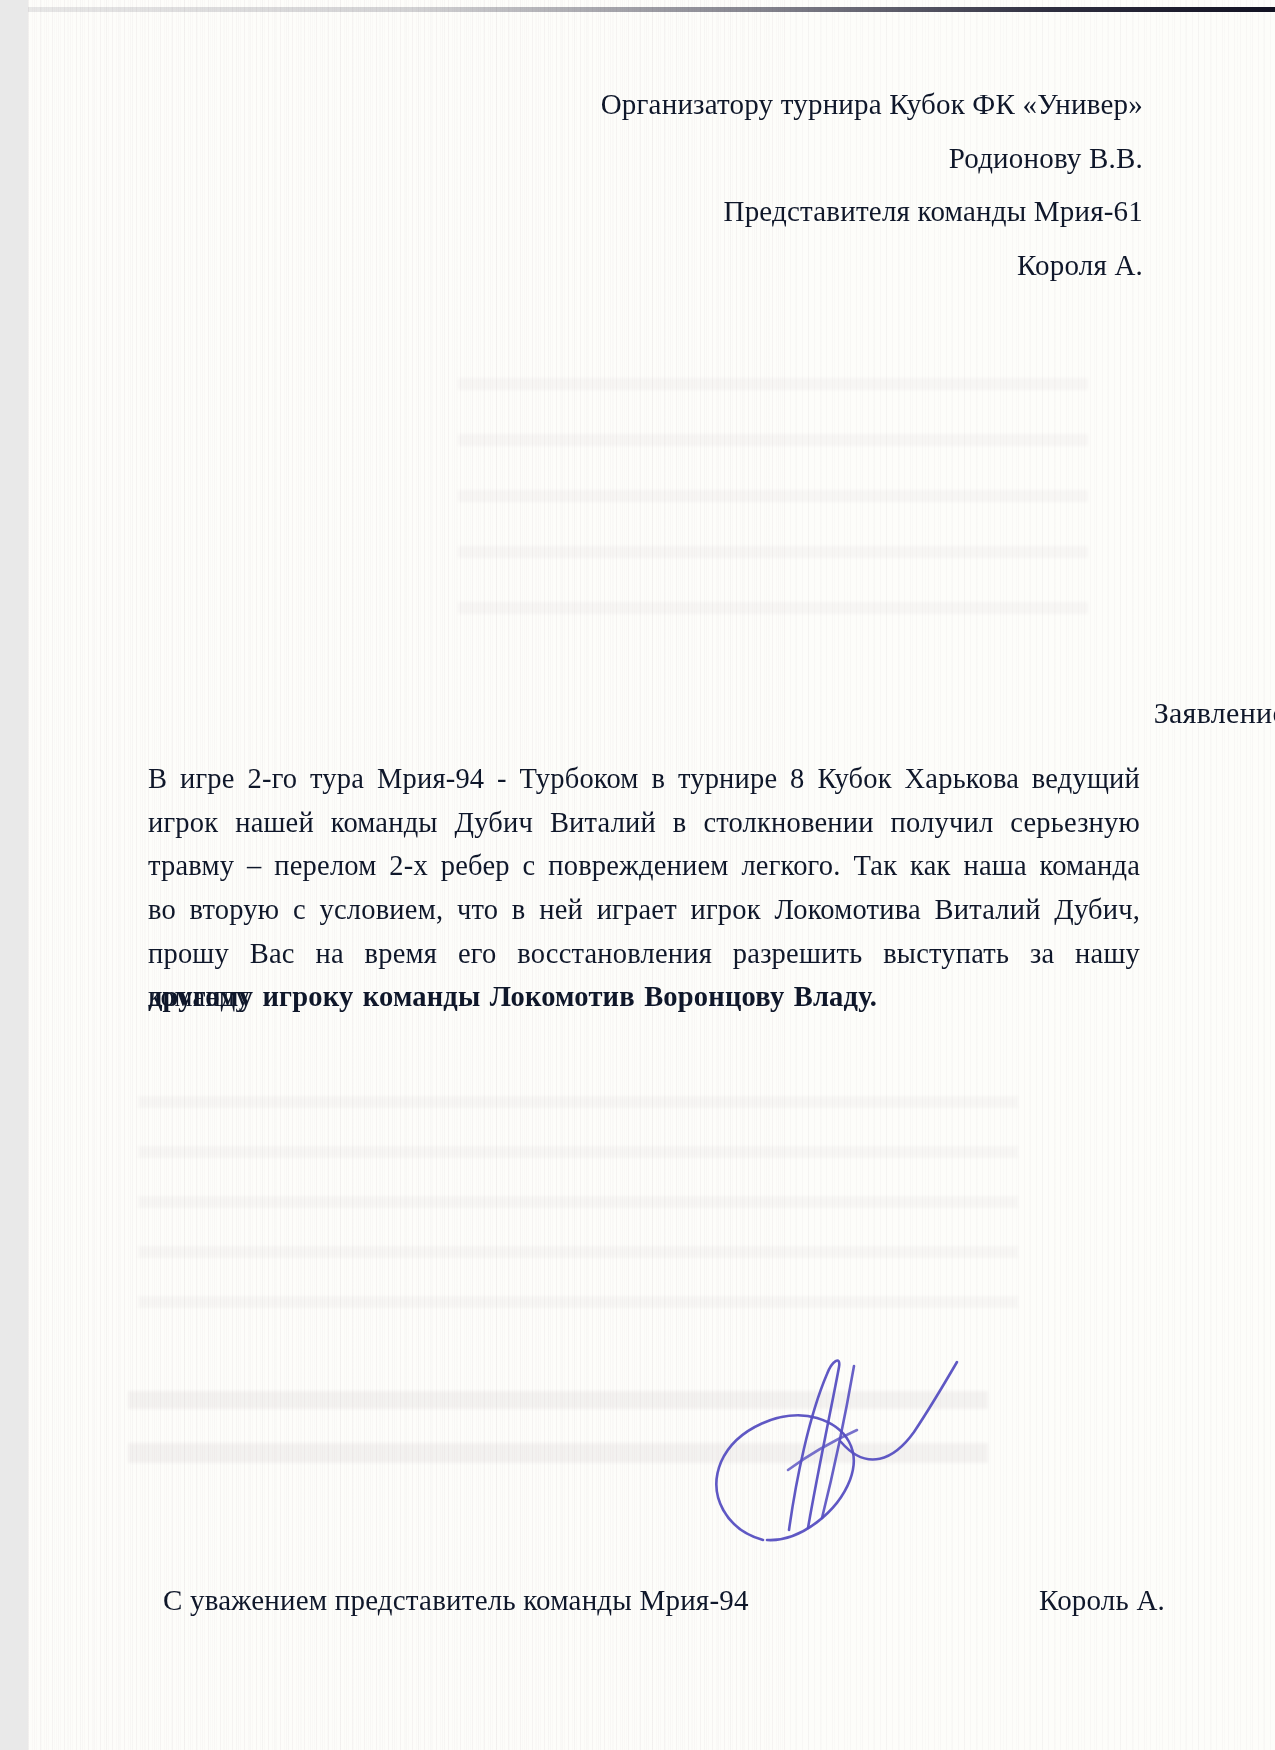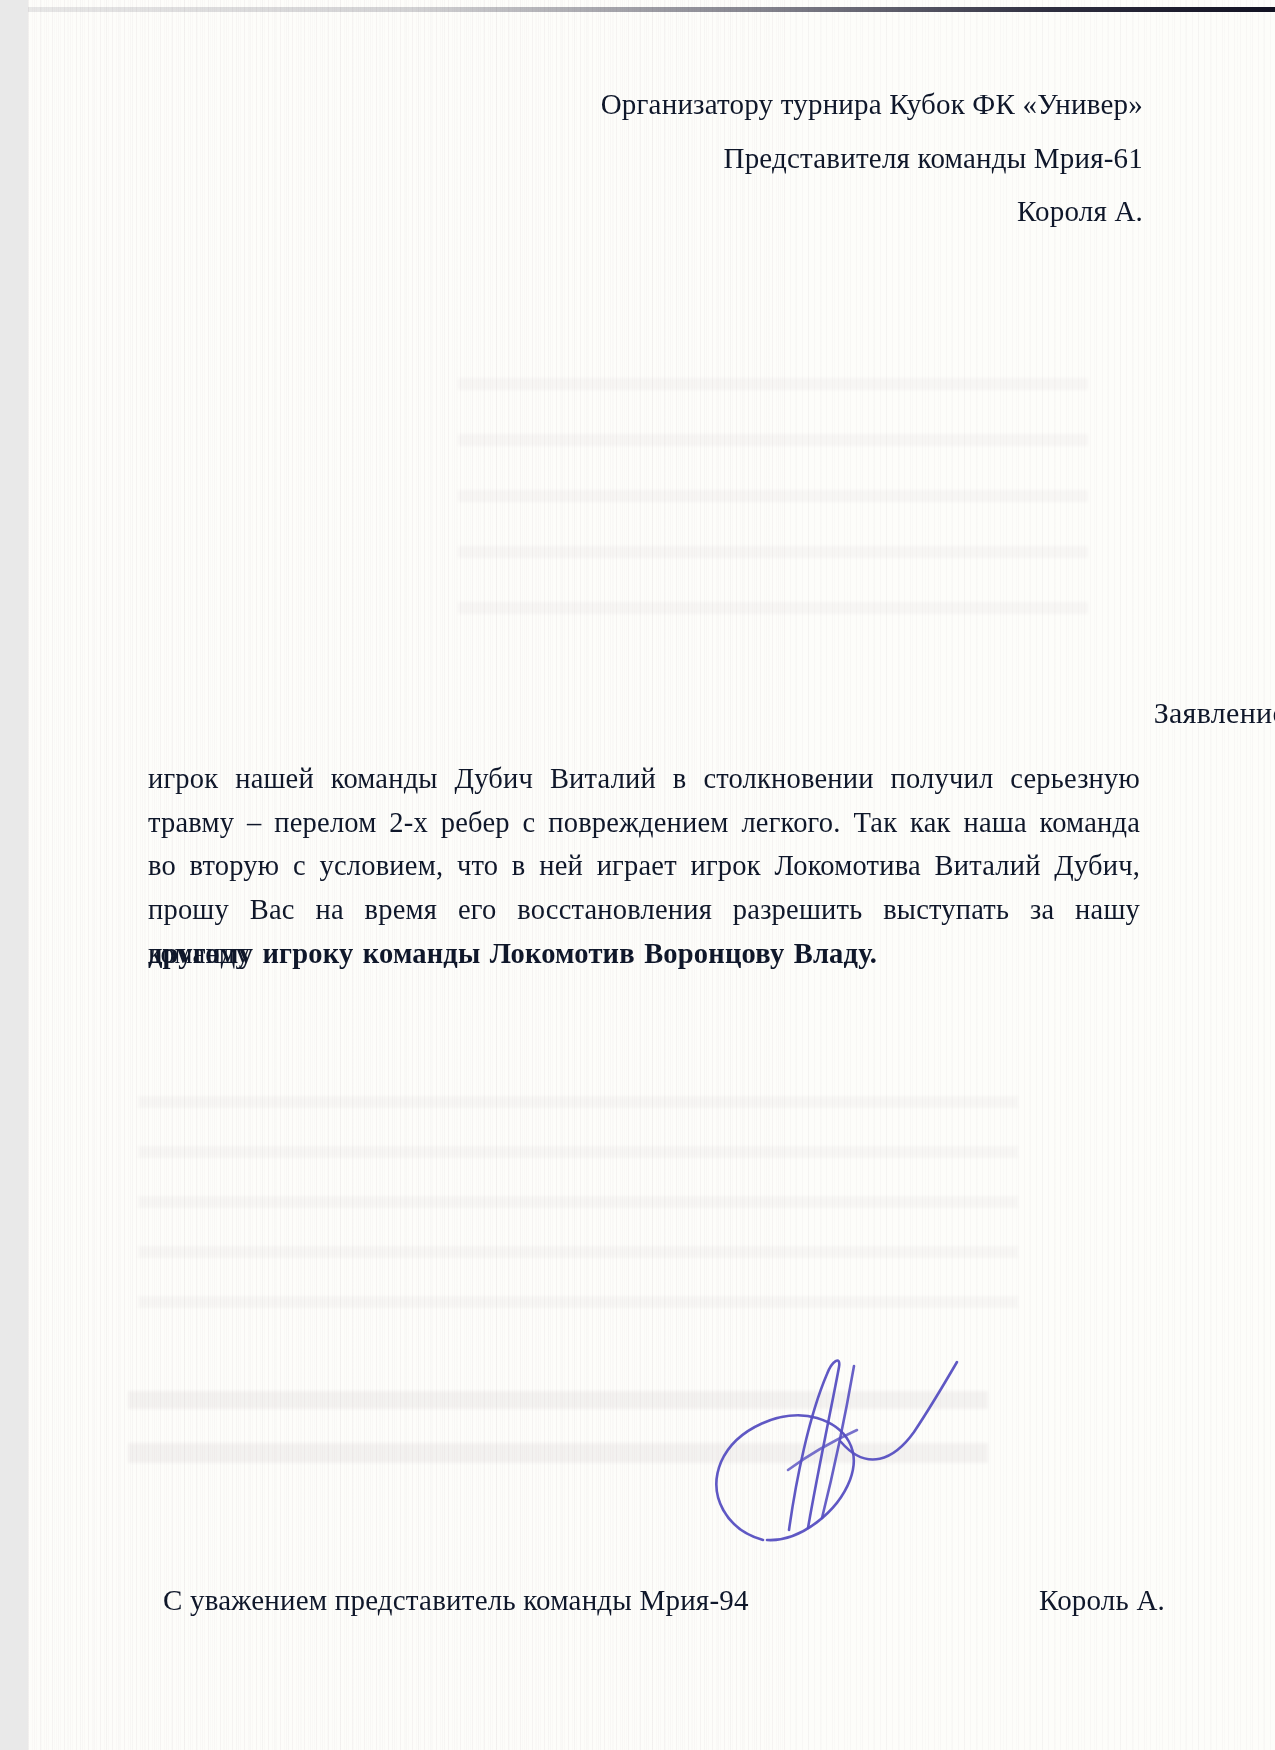--- a/index.html
+++ b/index.html
@@ -84,27 +84,29 @@
   <div class="streaks-a"></div>
   <div class="streaks-b"></div>
   <div class="ghost ghost-a"></div>
   <div class="ghost ghost-b"></div>
   <div class="ghost ghost-c"></div>
   <div class="edge-top"></div>
   <div class="edge-right"></div>
 
   <div class="recipient">
     <div>Организатору турнира Кубок ФК «Универ»</div>
+    <div>Родионову В.В.</div>
     <div>Представителя команды Мрия-61</div>
     <div>Короля А.</div>
   </div>
 
   <div class="title">Заявление</div>
 
   <div class="body-block">
+    <div class="jline">В игре 2-го тура Мрия-94 - Турбоком в турнире 8 Кубок Харькова ведущий</div>
     <div class="jline">игрок нашей команды Дубич Виталий в столкновении получил серьезную</div>
     <div class="jline">травму – перелом 2-х ребер с повреждением легкого. Так как наша команда</div>
     <div class="jline">во вторую с условием, что в ней играет игрок Локомотива Виталий Дубич,</div>
     <div class="jline">прошу Вас на время его восстановления разрешить выступать за нашу команду</div>
     <div class="jline last">другому игроку команды Локомотив Воронцову Владу.</div>
   </div>
 
   <div class="closing">С уважением представитель команды Мрия-94</div>
 
   <svg class="signature" viewBox="0 0 272 215" fill="none" xmlns="http://www.w3.org/2000/svg">

